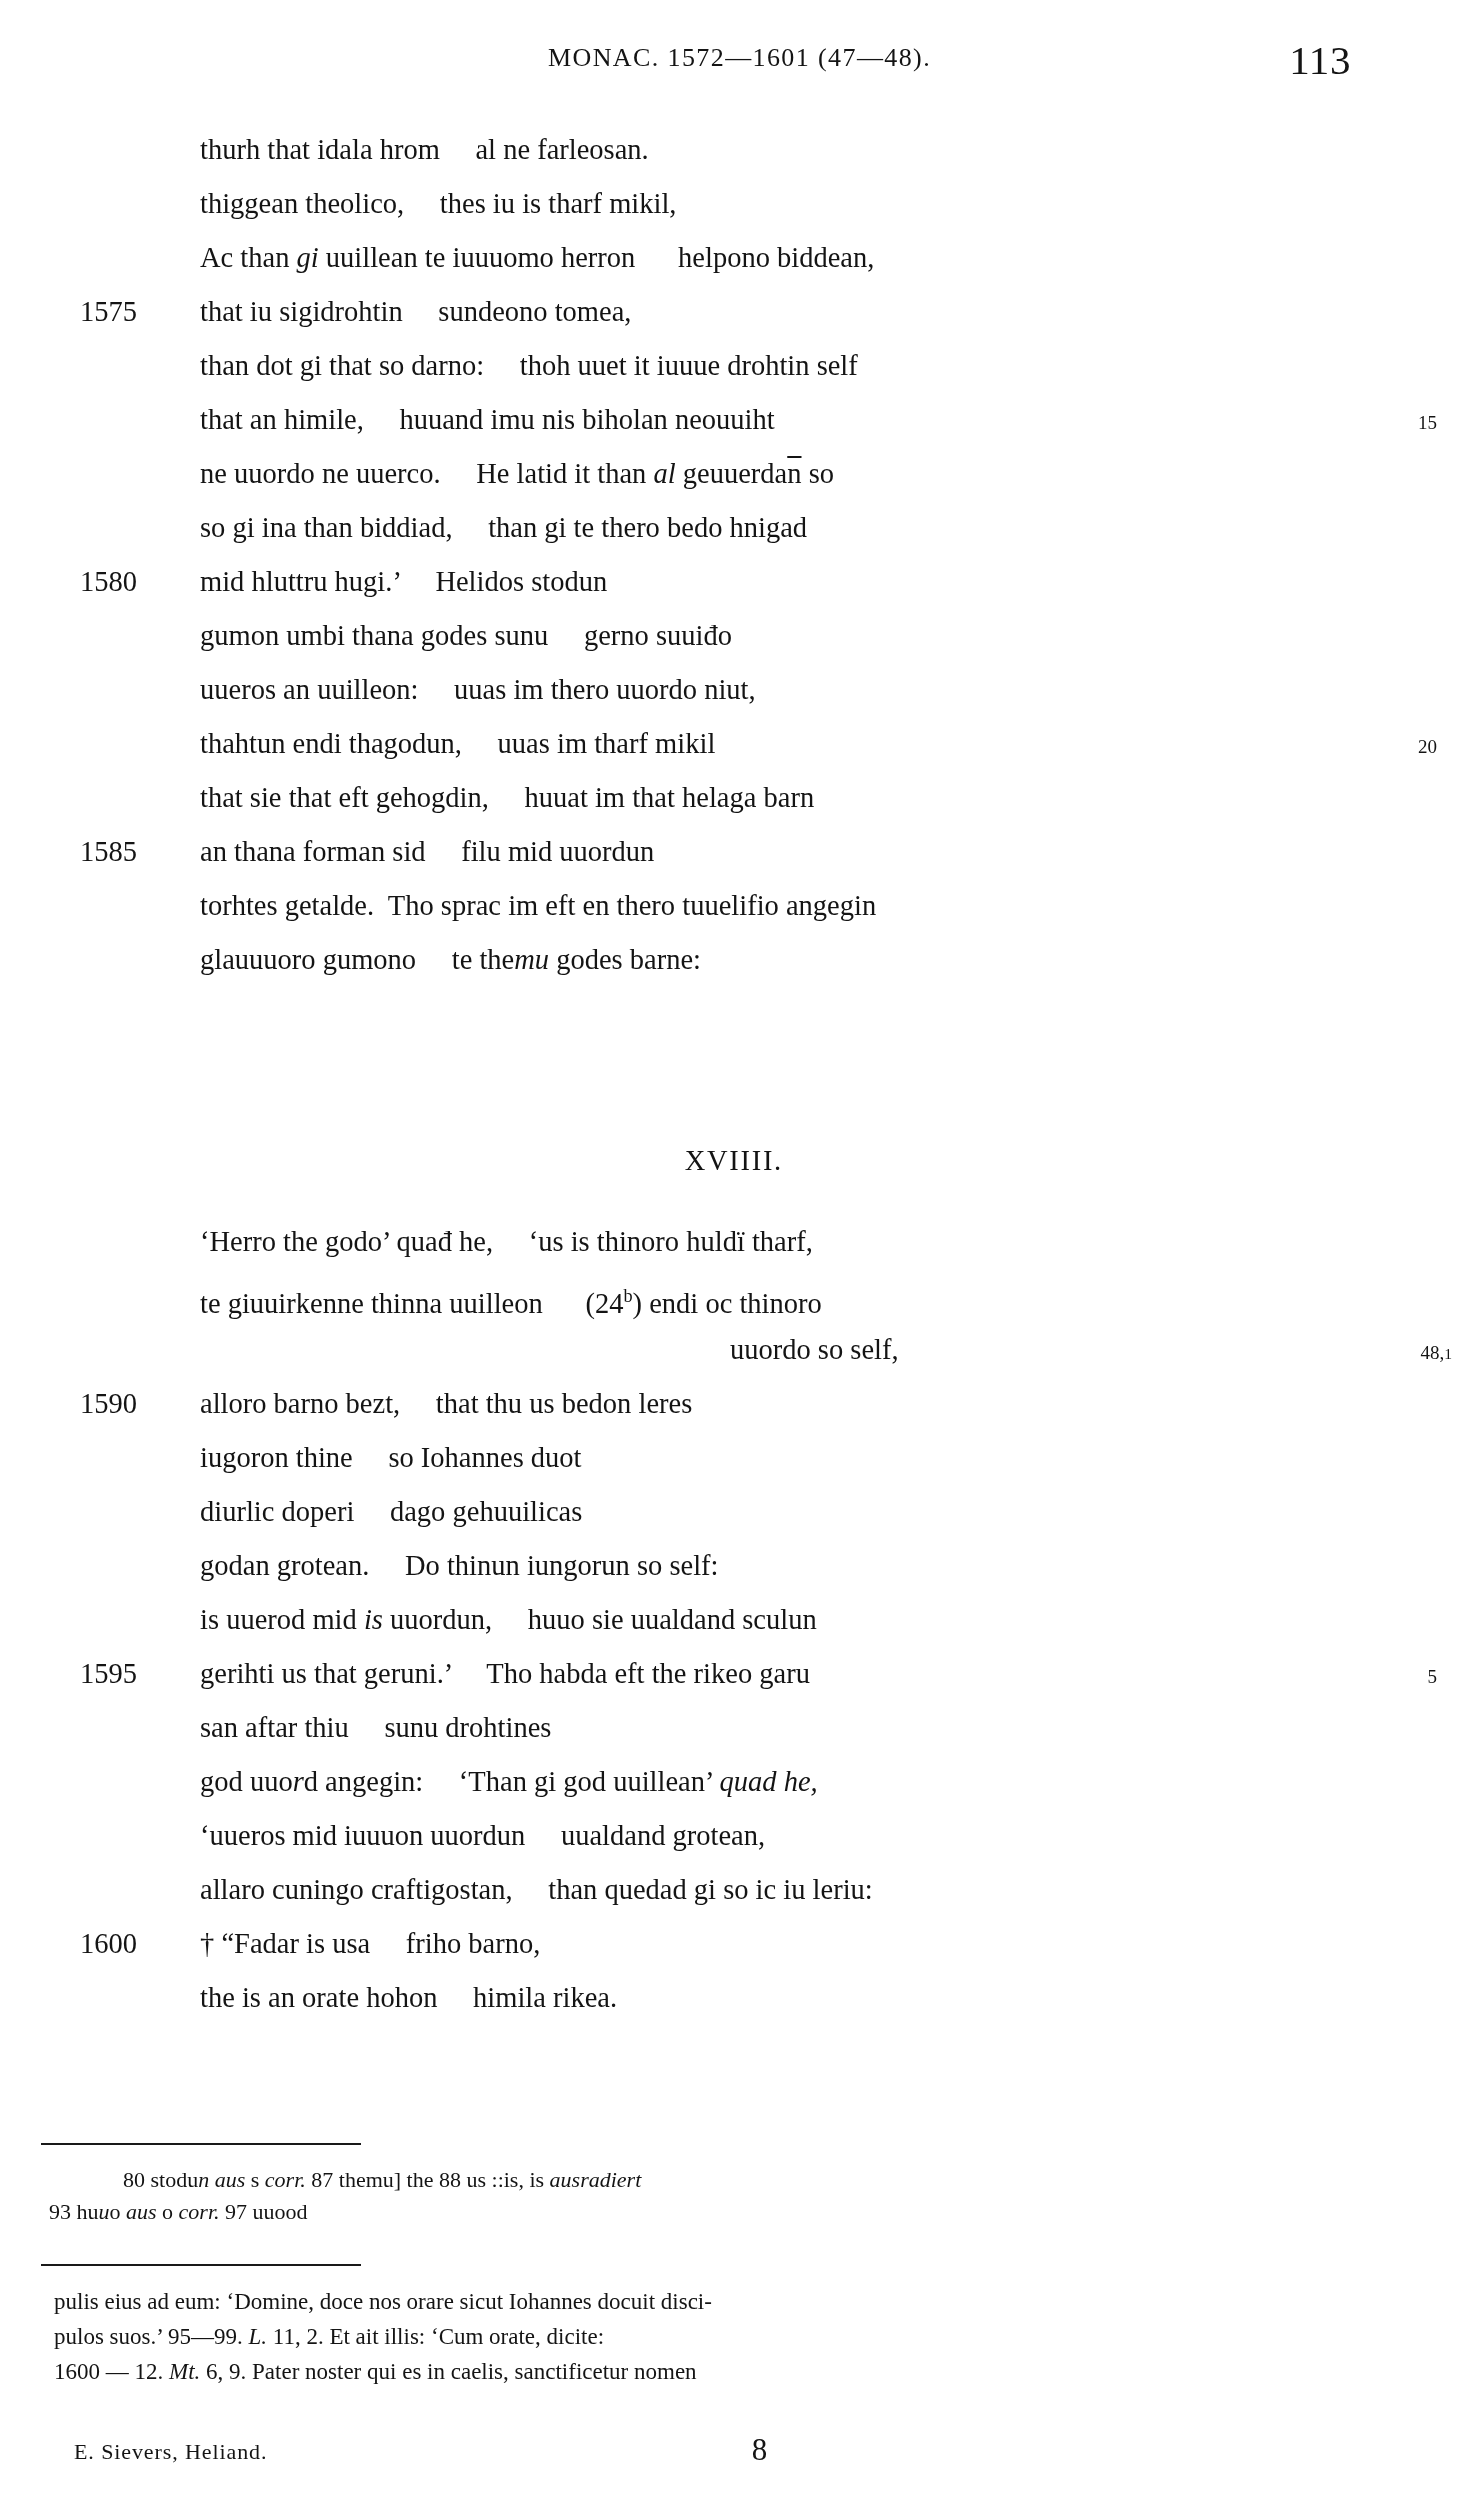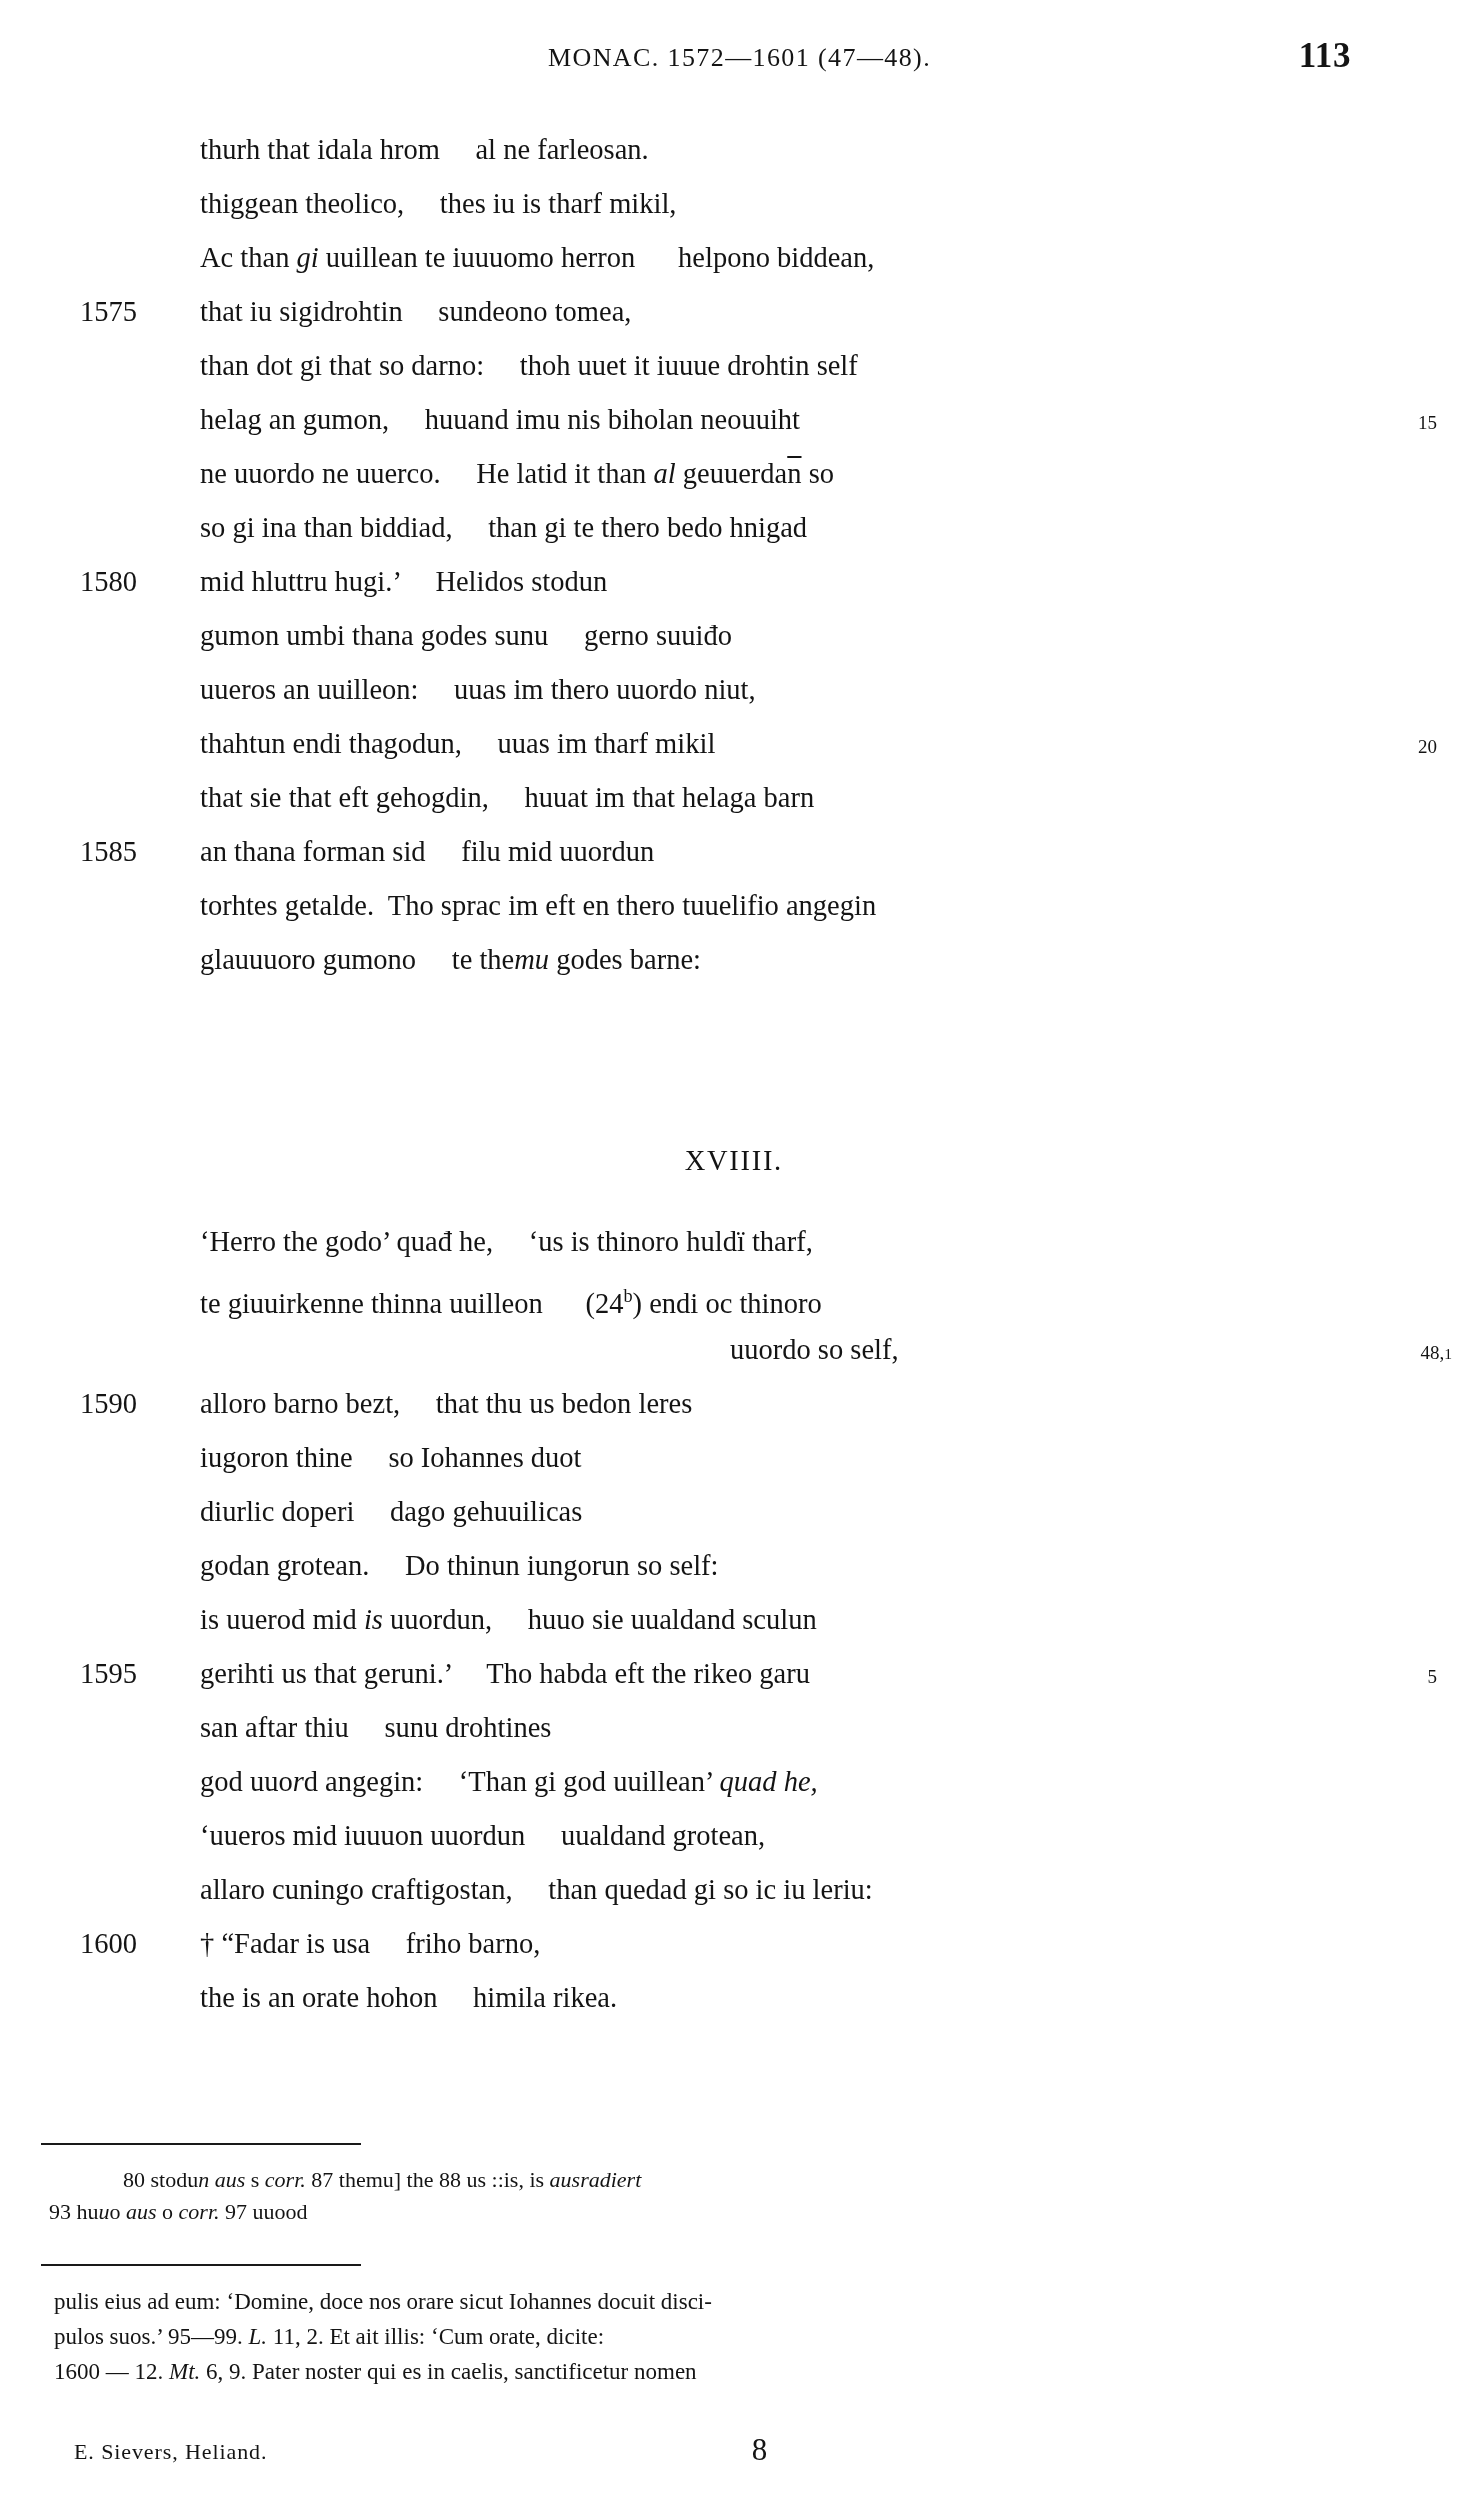--- a/index.html
+++ b/index.html
@@ -34,22 +34,22 @@
     text-align:center;
     font-size:26px;
     letter-spacing:1.4px;
     font-weight:400;
     padding-left:17px;
     box-sizing:border-box;
   }
   .runhead-folio {
     position:absolute;
     right:111px; top:-6.9px;
-    font-size:35px;
-    font-weight:700;
+    font-size:41px;
+    font-weight:400;
     letter-spacing:0.6px;
   }
 
   
   .verse-block {
     position:absolute;
     left:0; top:123px;
     width:1462px;
     margin-left:39px;
   }
@@ -158,21 +158,21 @@
     <div class="runhead-title">MONAC. 1572—1601 (47—48).</div>
     <div class="runhead-folio">113</div>
   </div>
 
   <div class="verse-block" id="verse-upper">
       <div class="vline"><span class="vnum"></span><span class="vtext">thurh that idala hrom     al ne farleosan.</span></div>
       <div class="vline"><span class="vnum"></span><span class="vtext">thiggean theolico,     thes iu is tharf mikil,</span></div>
       <div class="vline"><span class="vnum"></span><span class="vtext">Ac than <i>gi</i> uuillean te iuuuomo herron      helpono biddean,</span></div>
       <div class="vline"><span class="vnum">1575</span><span class="vtext">that iu sigidrohtin     sundeono tomea,</span></div>
       <div class="vline"><span class="vnum"></span><span class="vtext">than dot gi that so darno:     thoh uuet it iuuue drohtin self</span></div>
-      <div class="vline"><span class="vnum"></span><span class="vtext">helag an gumon,     huuand imu nis biholan neouuiht</span><span class="vmarg">15</span></div>
+      <div class="vline"><span class="vnum"></span><span class="vtext">that an himile,     huuand imu nis biholan neouuiht</span><span class="vmarg">15</span></div>
       <div class="vline"><span class="vnum"></span><span class="vtext">ne uuordo ne uuerco.     He latid it than <i>al</i> geuuerda<span class="ovl">n</span> so</span></div>
       <div class="vline"><span class="vnum"></span><span class="vtext">so gi ina than biddiad,     than gi te thero bedo hnigad</span></div>
       <div class="vline"><span class="vnum">1580</span><span class="vtext">mid hluttru hugi.’     Helidos stodun</span></div>
       <div class="vline"><span class="vnum"></span><span class="vtext">gumon umbi thana godes sunu     gerno suuiđo</span></div>
       <div class="vline"><span class="vnum"></span><span class="vtext">uueros an uuilleon:     uuas im thero uuordo niut,</span></div>
       <div class="vline"><span class="vnum"></span><span class="vtext">thahtun endi thagodun,     uuas im tharf mikil</span><span class="vmarg">20</span></div>
       <div class="vline"><span class="vnum"></span><span class="vtext">that sie that eft gehogdin,     huuat im that helaga barn</span></div>
       <div class="vline"><span class="vnum">1585</span><span class="vtext">an thana forman sid     filu mid uuordun</span></div>
       <div class="vline"><span class="vnum"></span><span class="vtext">torhtes getalde.  Tho sprac im eft en thero tuuelifio angegin</span></div>
       <div class="vline"><span class="vnum"></span><span class="vtext">glauuuoro gumono     te the<i>mu</i> godes barne:</span></div>

